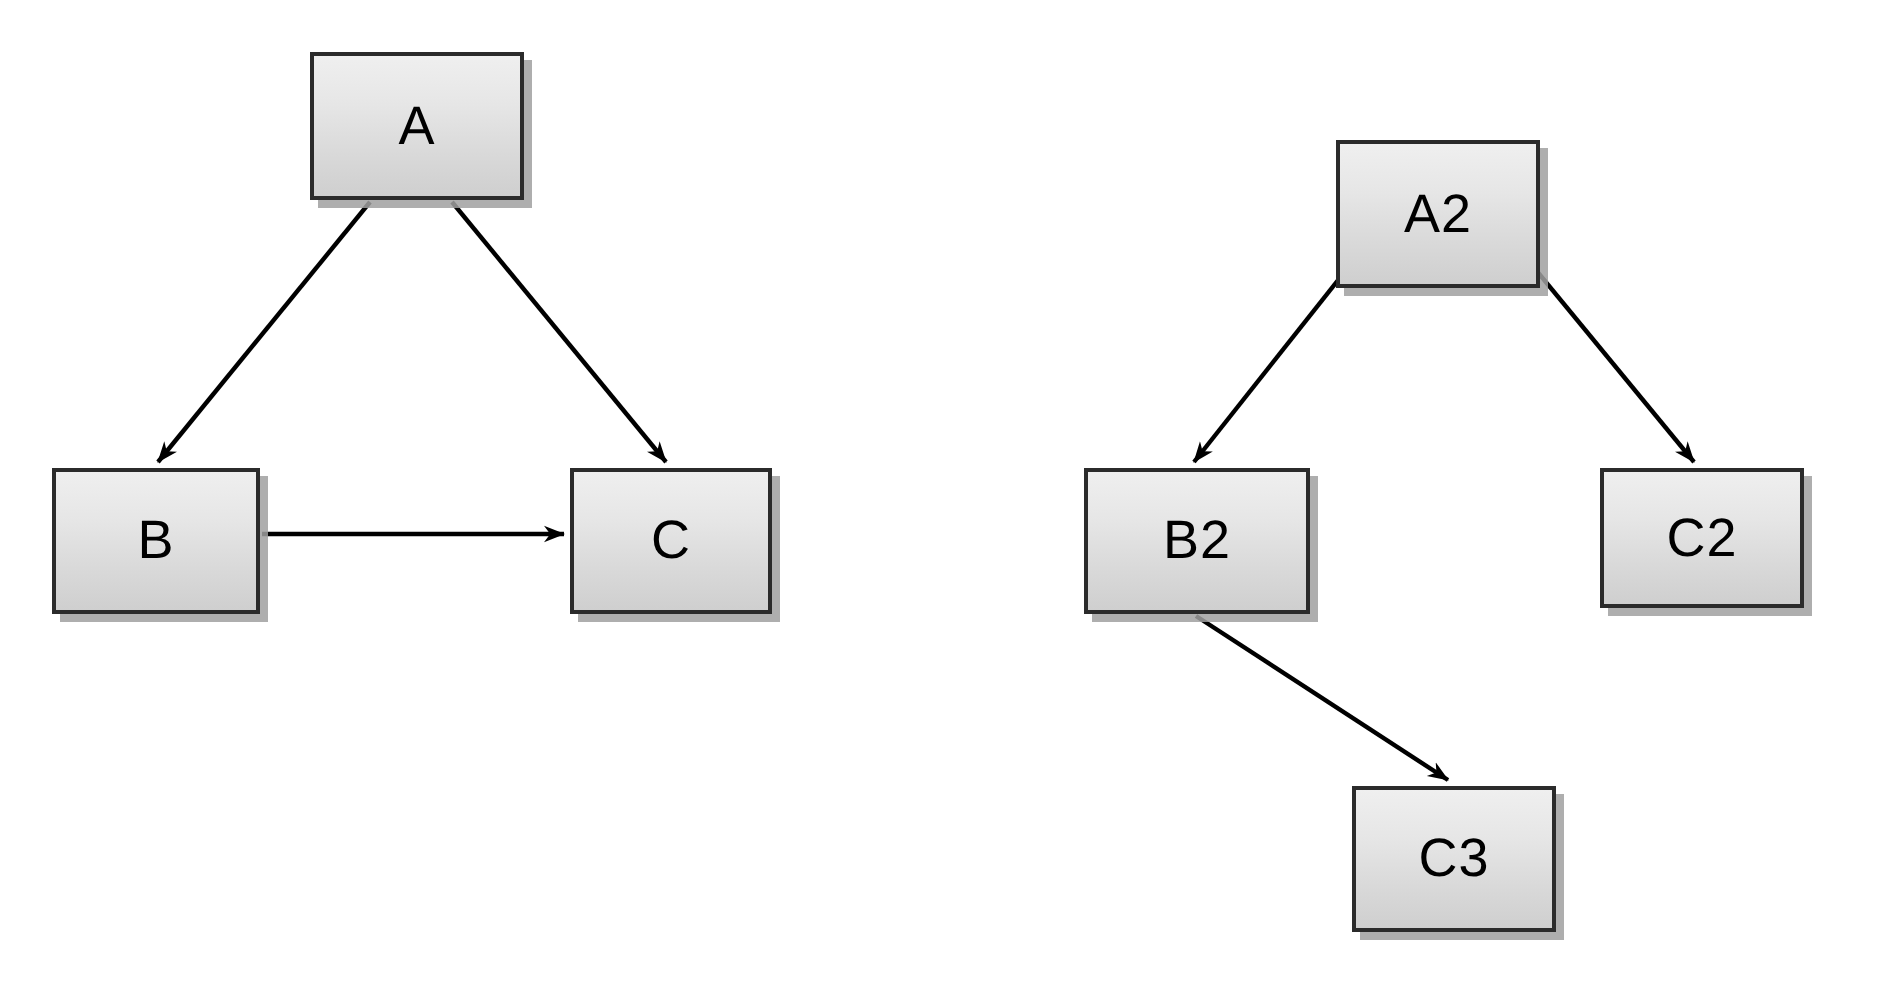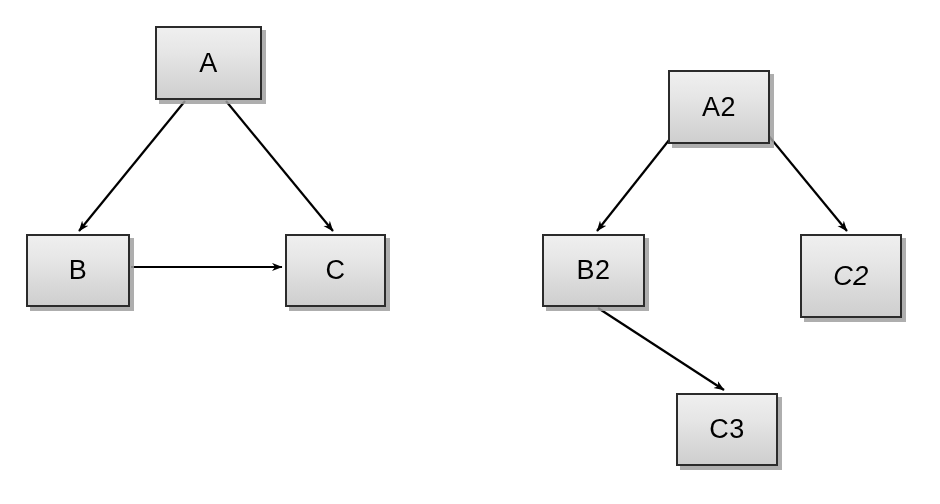--- a/index.html
+++ b/index.html
@@ -75,24 +75,24 @@
       </div>
       <div class="node" style="left: 26px; top: 234px; width: 104px; height: 73px;">
         <span class="node-label">B</span>
       </div>
       <div class="node" style="left: 285px; top: 234px; width: 101px; height: 73px;">
         <span class="node-label">C</span>
       </div>
       <div class="node" style="left: 668px; top: 26px; width: 102px; height: 74px; margin-top: 44px;">
         <span class="node-label">A2</span>
       </div>
-      <div class="node" style="left: 542px; top: 234px; width: 103px; height: 73px;">
+      <div class="node" style="left: 542px; top: 234px; width: 113px; height: 73px;">
         <span class="node-label">B2</span>
       </div>
-      <div class="node" style="left: 800px; top: 234px; width: 102px; height: 84px; font-style: italic;">
+      <div class="node" style="left: 800px; top: 234px; width: 102px; height: 70px;">
         <span class="node-label">C2</span>
       </div>
       <div class="node" style="left: 676px; top: 393px; width: 102px; height: 73px; align-items: center;">
         <span class="node-label">C3</span>
       </div>
     </div>
 
 </div>
 
 </body></html>

